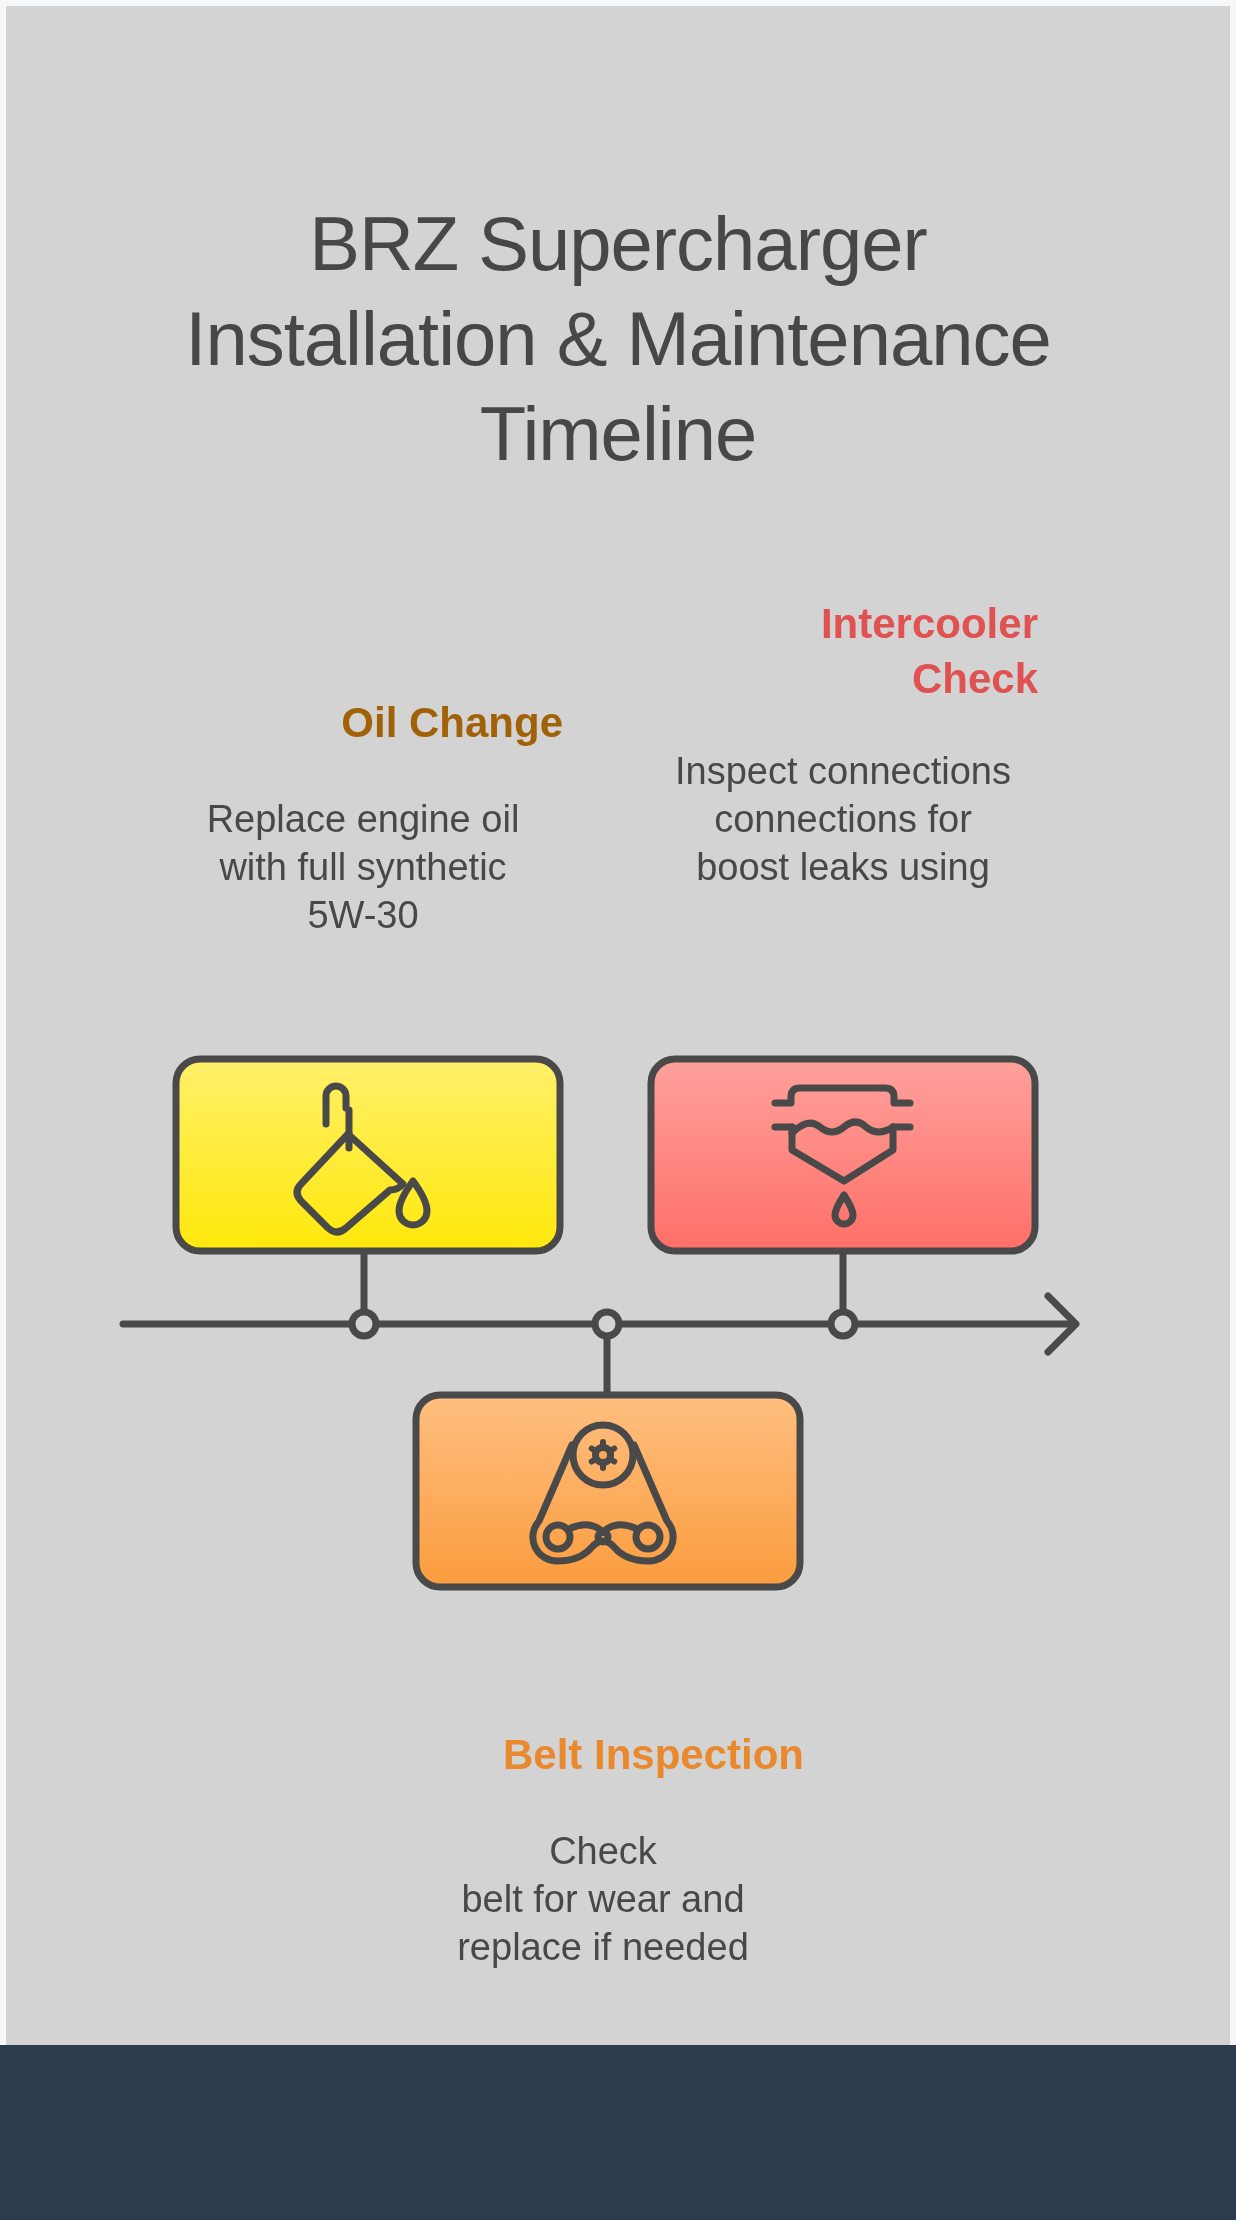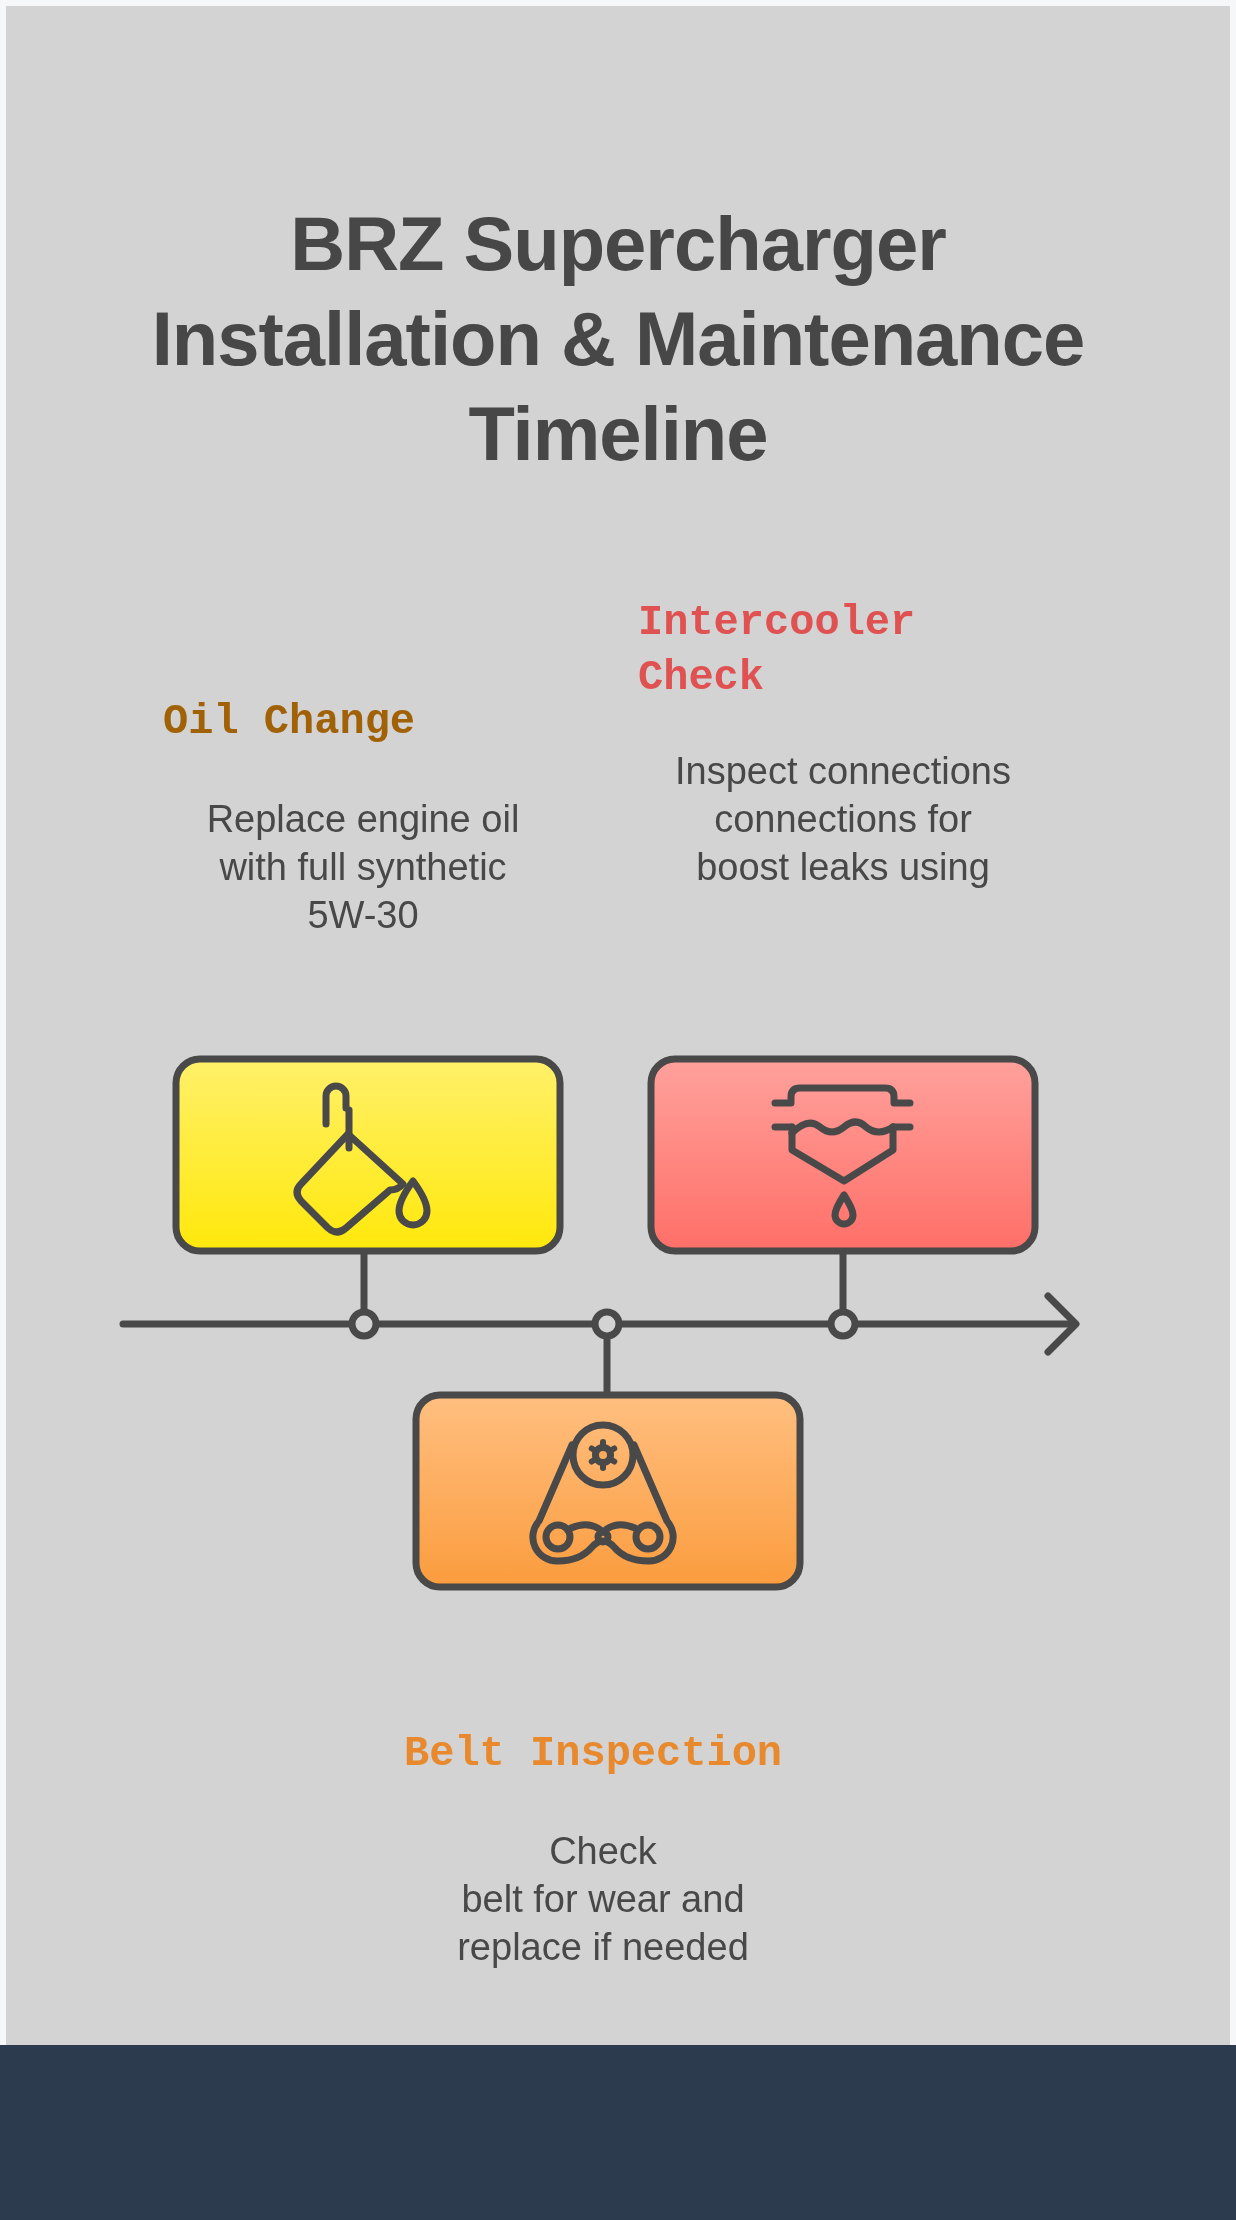--- a/index.html
+++ b/index.html
@@ -31,34 +31,33 @@
       width: 1236px;
       height: 175px;
       background: #2c3b4e;
     }
     .title {
       position: absolute;
       left: 80px;
       top: 196px;
       width: 1076px;
       text-align: center;
-      font-weight: bold;
+      font-weight: normal;
       font-size: 76px;
       line-height: 95px;
       color: #474747;
       letter-spacing: -1px;
     }
     .title span { display: block; }
     .heading {
       position: absolute;
-      text-align: left;
+      text-align: right;
       font-weight: bold;
       font-size: 42px;
       line-height: 55px;
-      font-family: Liberation Mono, monospace;
     }
     .heading span { display: block; }
     .desc {
       position: absolute;
       text-align: center;
       font-size: 38px;
       line-height: 48px;
       color: #484848;
     }
     .desc span { display: block; }

